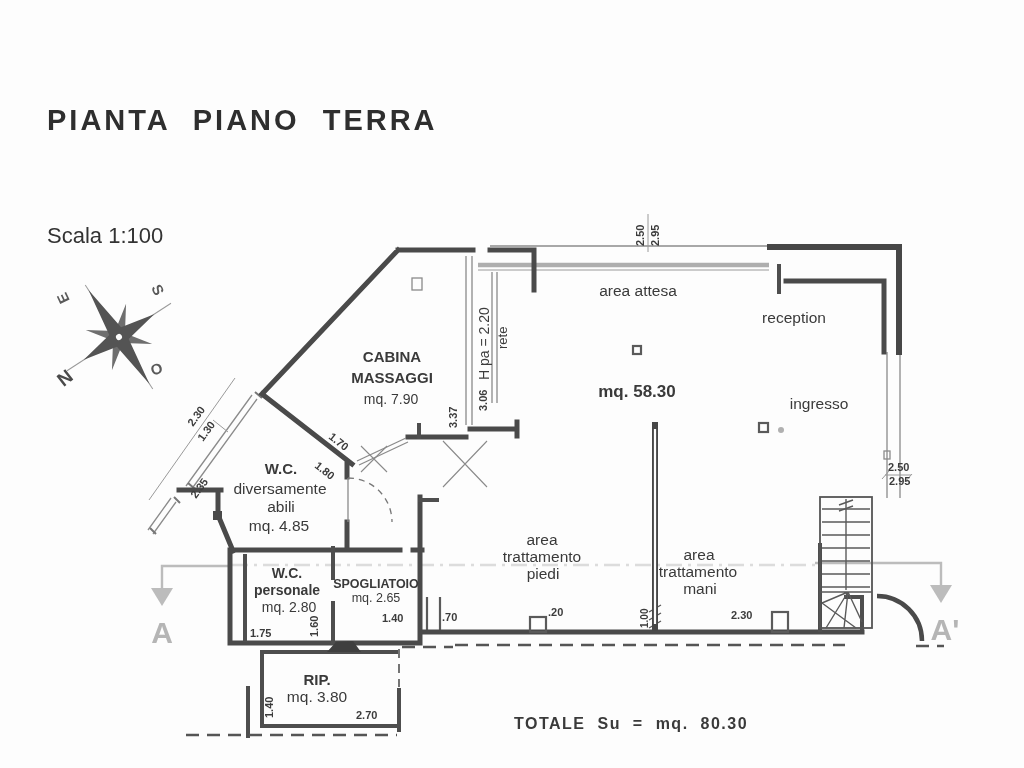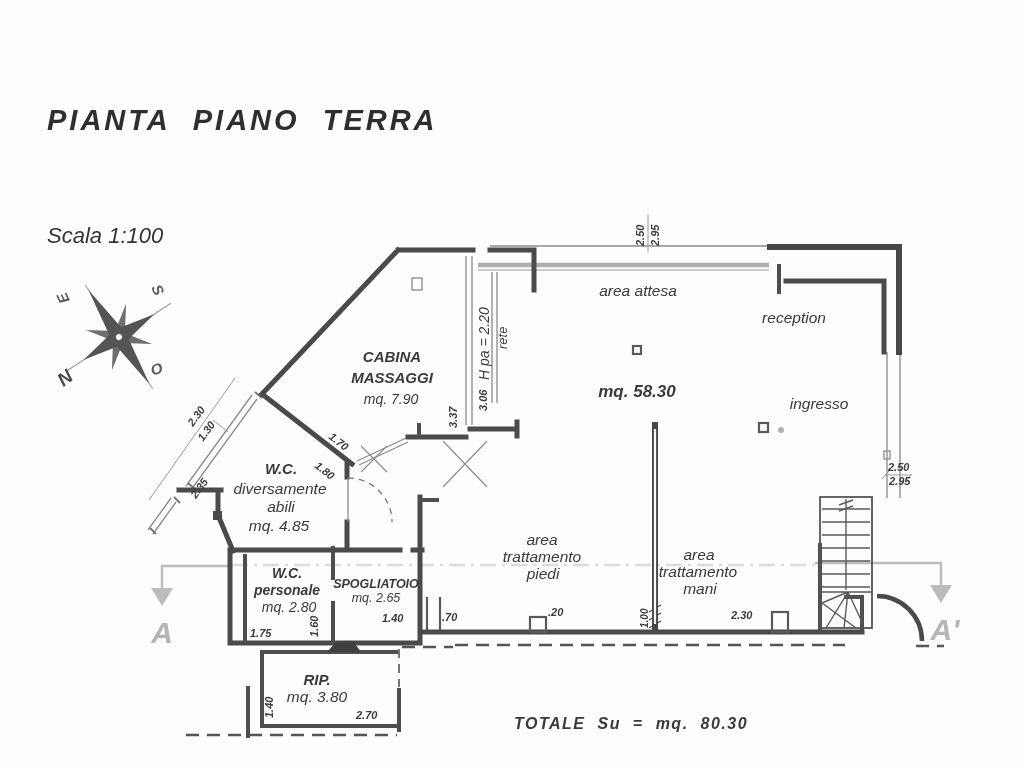--- a/index.html
+++ b/index.html
@@ -1,17 +1,17 @@
 <!DOCTYPE html>
 <html><head>
 <meta charset="utf-8">
 <style>
   html,body{margin:0;padding:0;background:#e9e9e9;}
   .page{width:1024px;height:768px;background:#fdfdfd;position:relative;margin:0 auto;
-        font-family:"Liberation Sans",sans-serif;overflow:hidden;font-style:italic;}
+        font-family:"Liberation Sans",sans-serif;overflow:hidden;}
   svg{display:block}
   text{fill:#3a3a3a;font-family:"Liberation Sans",sans-serif;}
   .ttl{font-size:29px;font-weight:bold;letter-spacing:3px;word-spacing:12px;fill:#2e2e2e}
   .scale{font-size:22px;fill:#333}
   .rm{font-size:15.5px}
   .rm14{font-size:14px}
   .rm12{font-size:12.5px}
   .rmb{font-size:15px;font-weight:bold}
   .rmb14{font-size:14px;font-weight:bold}
   .rmb12{font-size:12.5px;font-weight:bold}

